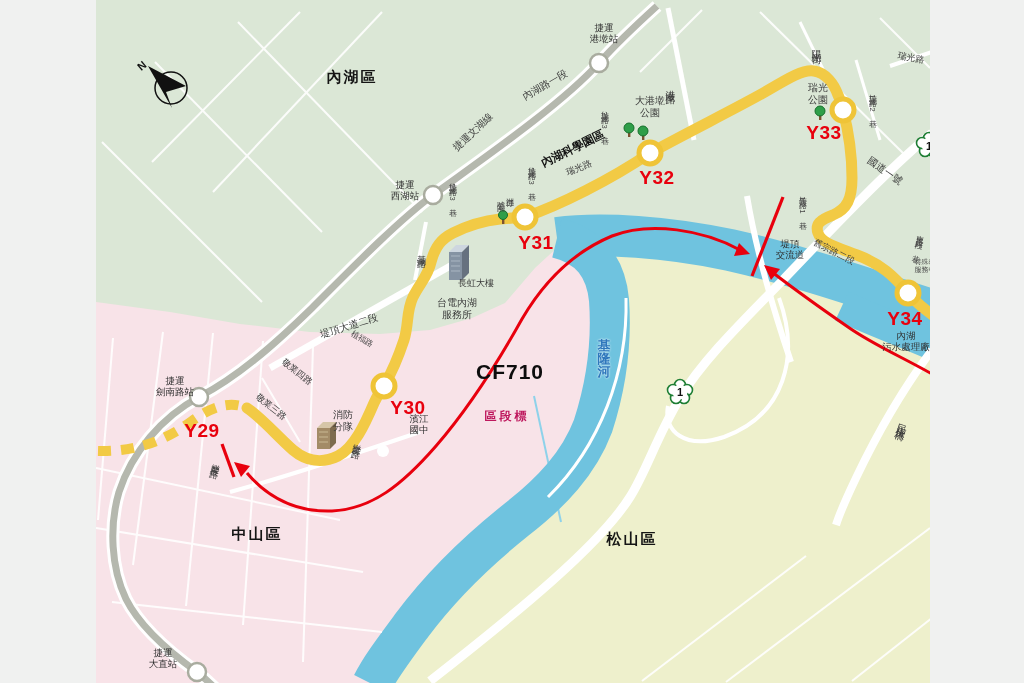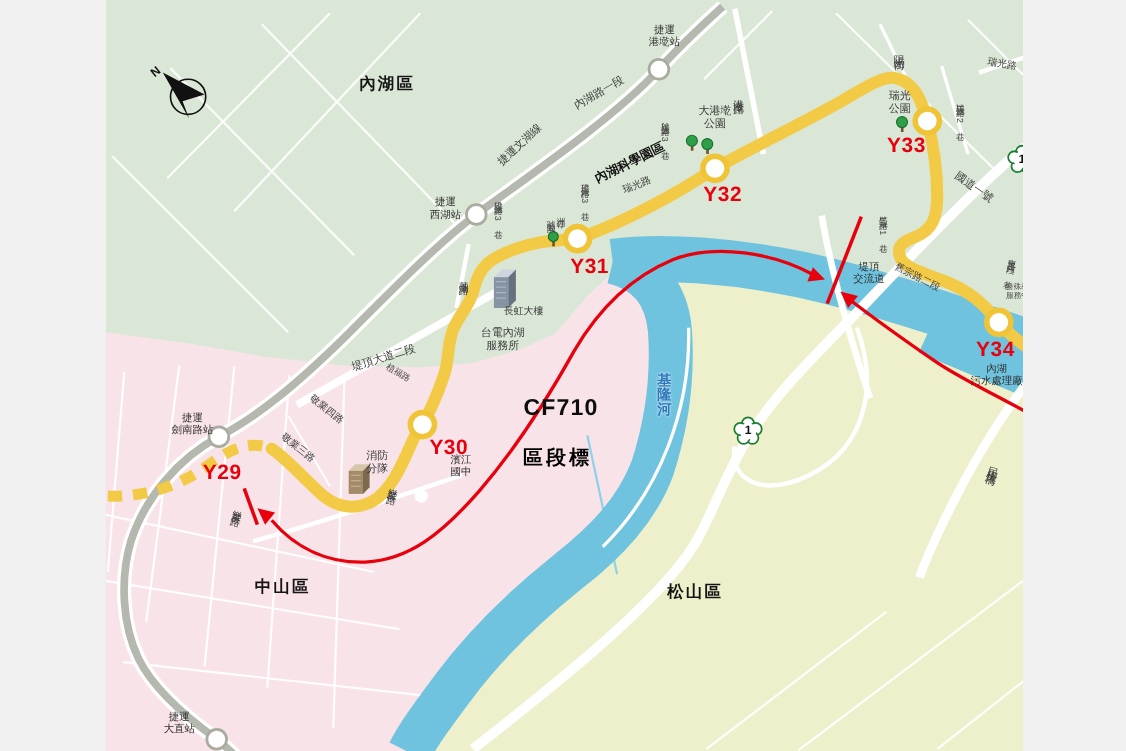--- a/index.html
+++ b/index.html
@@ -6,21 +6,21 @@
   body{width:1024px;height:683px;overflow:hidden;position:relative;
        font-family:"Liberation Sans","DejaVu Sans",sans-serif;background:#f0f1f0;}
   #stage{position:absolute;inset:0;width:1024px;height:683px;}
   #mapsvg{position:absolute;left:0;top:0;}
   #labels{position:absolute;inset:0;clip-path:inset(0 94px 0 96px);pointer-events:none;}
   .lb{position:absolute;transform:translate(-50%,-50%);white-space:pre-line;
       text-align:center;line-height:1.18;color:var(--ink);}
   .d{font-size:15px;font-weight:bold;color:#151515;letter-spacing:2px;}
   .y{font-size:19px;font-weight:bold;color:var(--red);letter-spacing:.5px;}
   .cf1{font-size:21px;font-weight:bold;color:#0d0d0d;letter-spacing:1px;}
-  .cf2{font-size:18px;font-weight:bold;color:#000000;letter-spacing:3px;}
+  .cf2{font-size:12px;font-weight:bold;color:#be185d;letter-spacing:3px;}
   .m{font-size:9.5px;color:#2e2e2e;}
   .m8{font-size:10px;color:#3a3a3a;}
   .t7{font-size:7px;color:#4a4a4a;}
   .r{font-size:10px;color:#3a3a3a;}
   .r9{font-size:9px;color:#3a3a3a;}
   .r8{font-size:8px;color:#474747;}
   .bk{font-size:11.5px;font-weight:bold;color:#111;}
   .v{writing-mode:vertical-rl;letter-spacing:2px;line-height:1;}
   .riv{font-size:13px;font-weight:bold;color:var(--riverink);letter-spacing:13px;
        text-shadow:0 0 2px #cfeaf5,0 0 2px #cfeaf5;}

